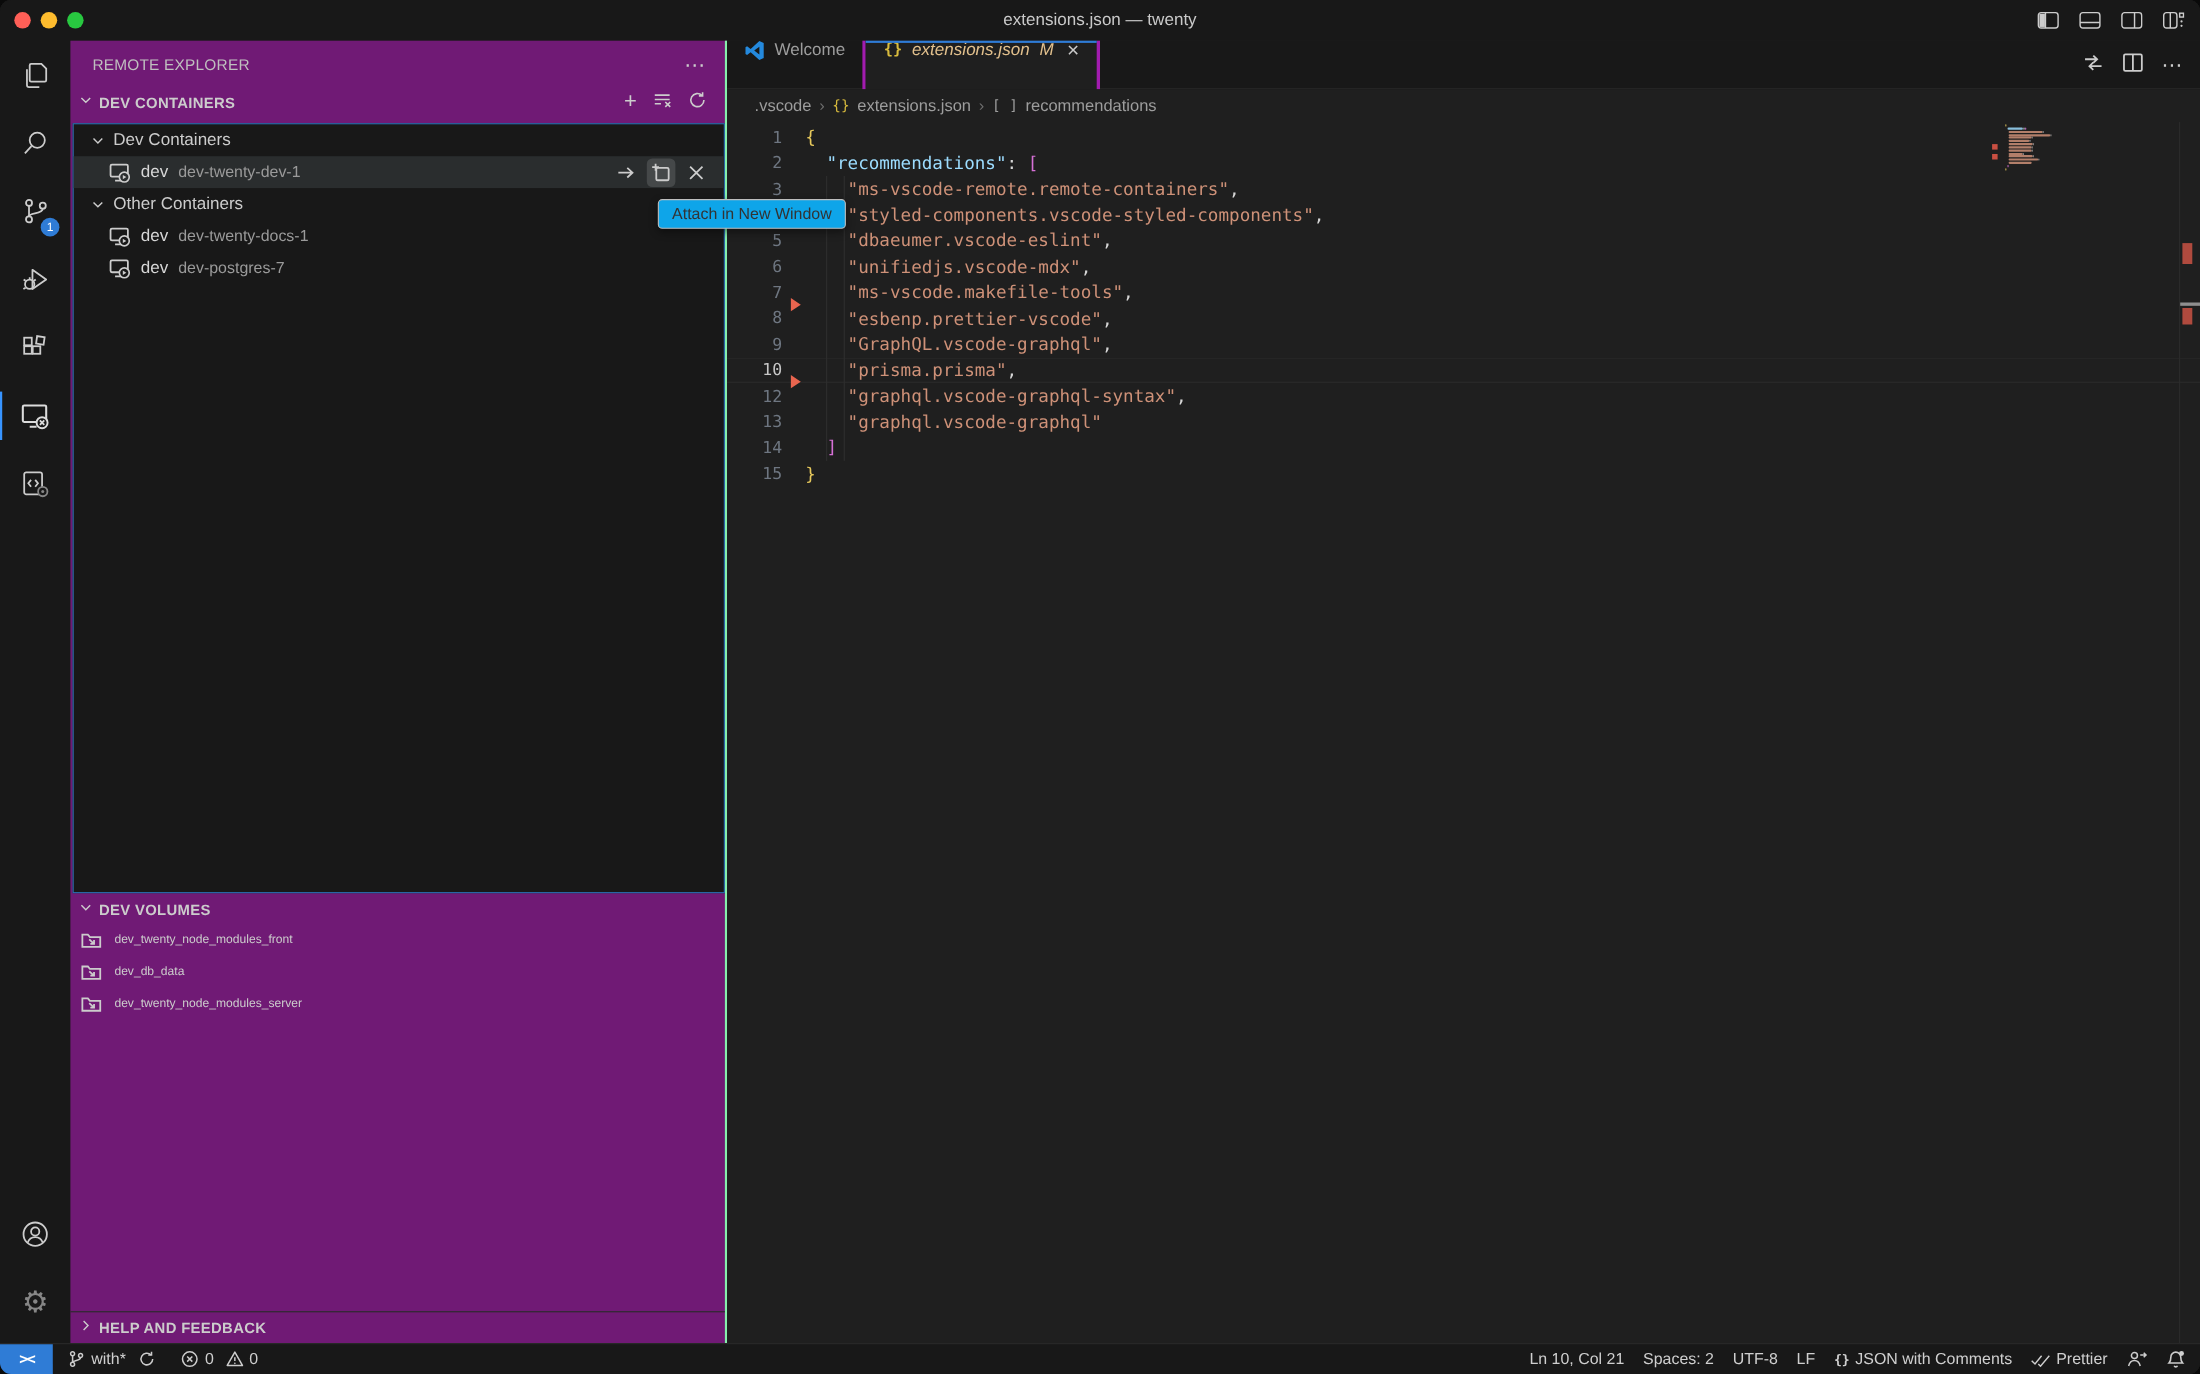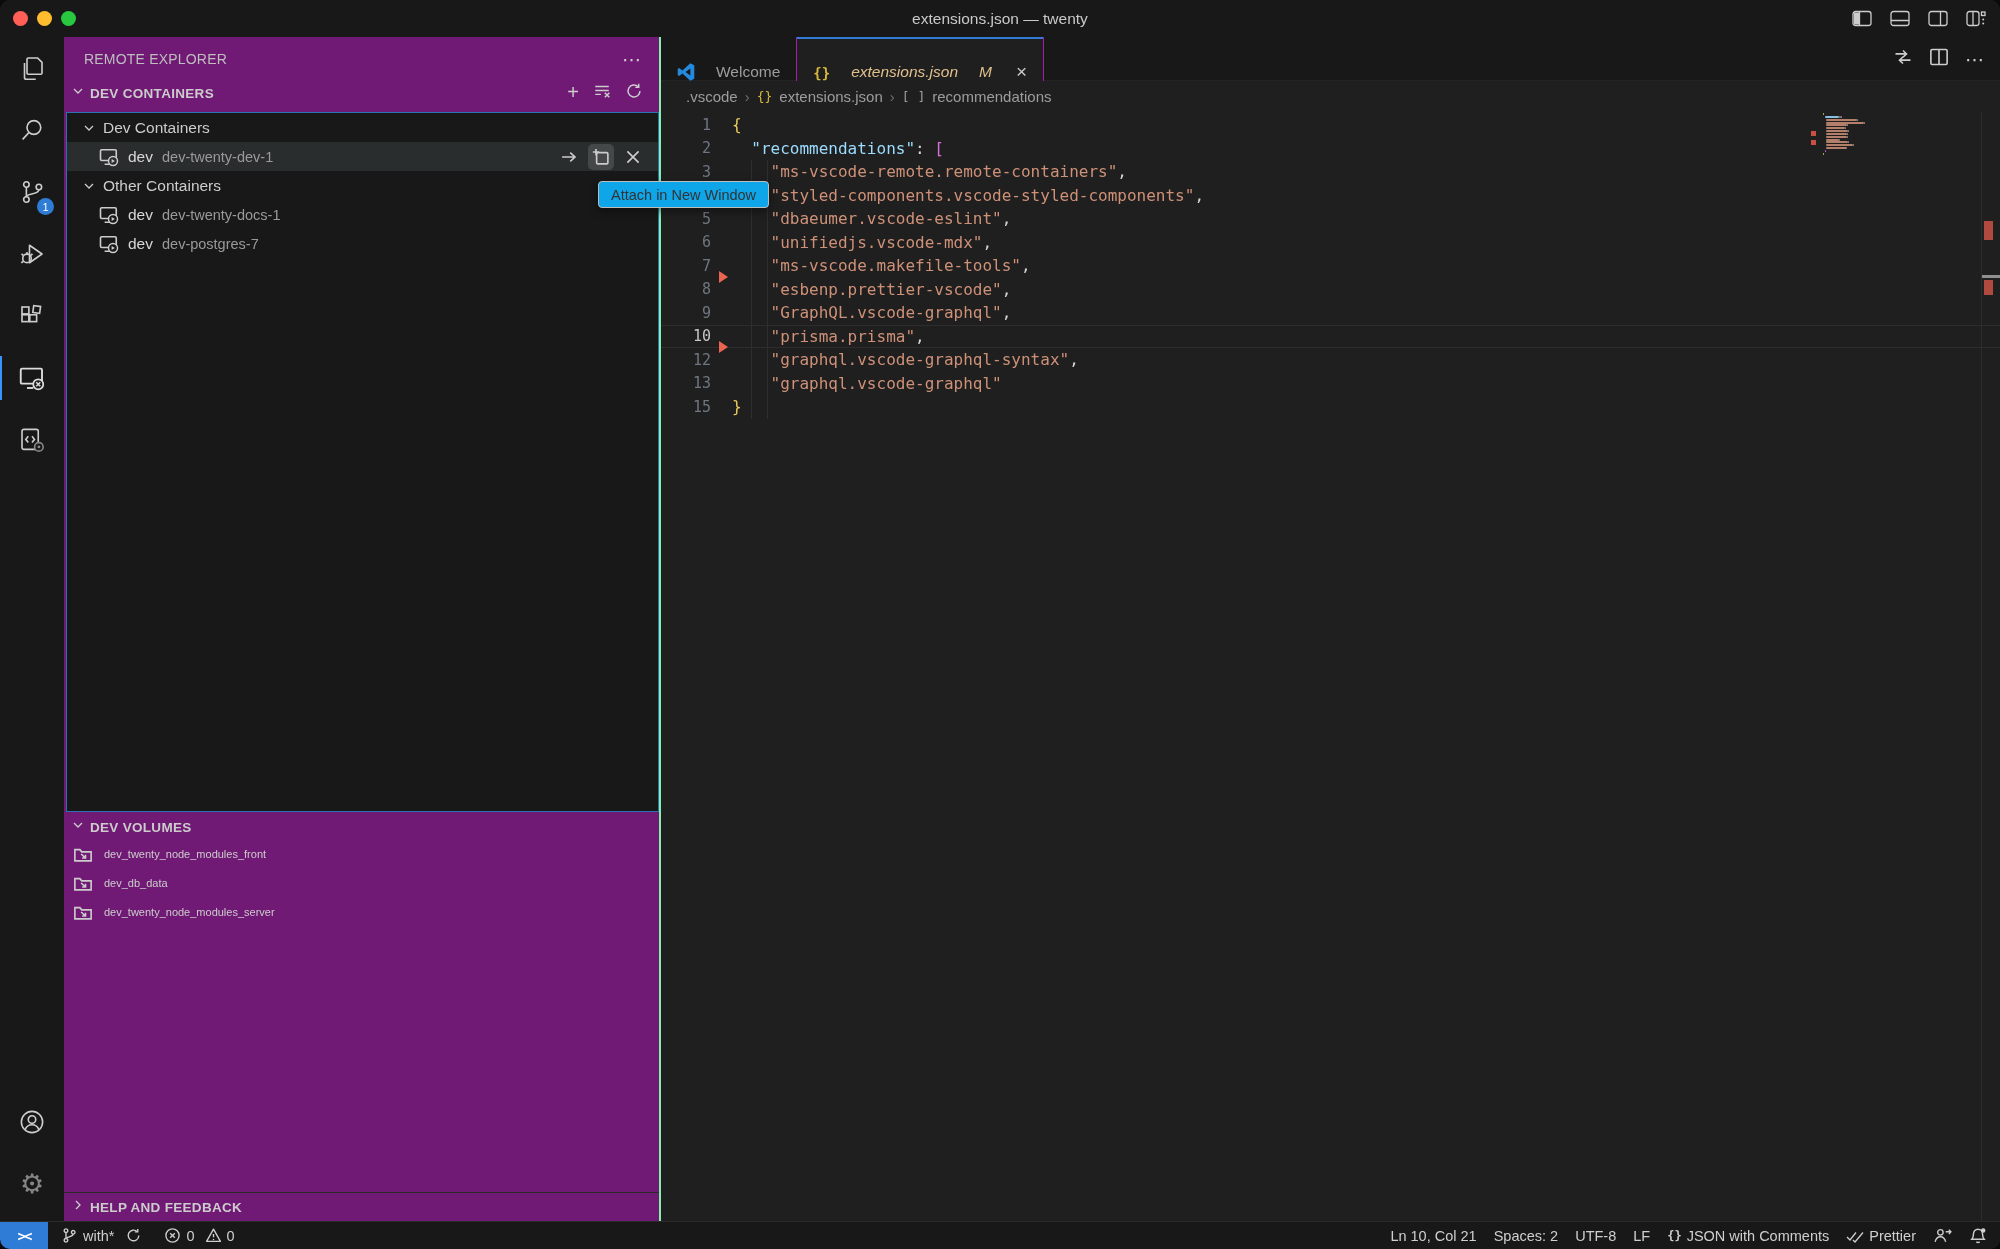--- a/index.html
+++ b/index.html
@@ -55,21 +55,21 @@
   .help-sect{position:absolute;left:0;right:0;bottom:0;height:29px;border-top:1px solid #2a2a2a;display:flex;align-items:center;padding-left:6px;color:#cccccc;}
   .help-sect .sect-label{margin-left:4px;}
 
   
   .tooltip{position:absolute;left:598px;top:181px;height:27px;padding:0 12px;background:#0ea5e9;border:1px solid #bdbdbd;
     border-radius:4px;color:#333;font-size:14.5px;display:flex;align-items:center;box-shadow:0 3px 8px rgba(0,0,0,.45);z-index:50;}
 
   
   .editorpane{position:absolute;top:0;left:661px;right:0;bottom:0;background:#1f1f1f;}
   .tabbar{position:absolute;top:0;left:0;right:0;height:44px;background:#181818;border-bottom:1px solid #242424;display:flex;}
-  .tab{height:44px;display:flex;align-items:flex-end;padding:0 16px;border-right:1px solid #a21caf;font-size:15.5px;color:#9d9d9d;position:relative;gap:12px;}
+  .tab{height:44px;display:flex;align-items:flex-start;padding:0 16px;border-right:3px solid #a21caf;font-size:15.5px;color:#9d9d9d;position:relative;}
   .tab .ticon{margin-right:9px;display:flex;}
   .tab.active{background:#1f1f1f;color:#e2c08d;border-bottom:none;}
   .tab.active::before{content:"";position:absolute;top:0;left:0;right:0;height:2px;background:#2f7cd6;}
   .tab.active .tlabel{font-style:italic;}
   .tab .tmod{margin-left:9px;font-style:italic;color:#e2c08d;}
   .tab .tclose{margin-left:12px;color:#c9c9c9;font-size:19px;line-height:1;}
   .json-braces{color:#d7ba3d;font-weight:700;font-size:14px;font-family:"DejaVu Sans Mono",monospace;}
   .tab-actions{position:absolute;right:16px;top:0;height:44px;display:flex;align-items:center;gap:16px;color:#cccccc;}
 
   .breadcrumbs{position:absolute;top:44px;left:0;right:0;height:30px;display:flex;align-items:center;padding-left:25px;
@@ -454,20 +454,24 @@
             </div>
             <div class="cl">
               <span class="ln">12</span>
               <span class="lc"><span class="tk-pln">    </span><span class="tk-str">"graphql.vscode-graphql-syntax"</span><span class="tk-pln">,</span></span>
             </div>
             <div class="cl">
               <span class="ln">13</span>
               <span class="lc"><span class="tk-pln">    </span><span class="tk-str">"graphql.vscode-graphql"</span></span>
             </div>
             <div class="cl">
+              <span class="ln">14</span>
+              <span class="lc"><span class="tk-pln">  </span><span class="tk-b2">]</span></span>
+            </div>
+            <div class="cl">
               <span class="ln">15</span>
               <span class="lc"><span class="tk-b1">}</span></span>
             </div>
             <div class="gmark" style="top: 159.5px;"></div>
             <div class="gmark" style="top: 230px;"></div>
           </div>
         <div class="minimap" id="minimap">
           <div class="mm-code" id="minimap-code">
               <div class="mm-row">
                 <span class="mm-seg" style="width: 0.85px; background: rgb(231, 201, 92); opacity: 0.85;"></span>

